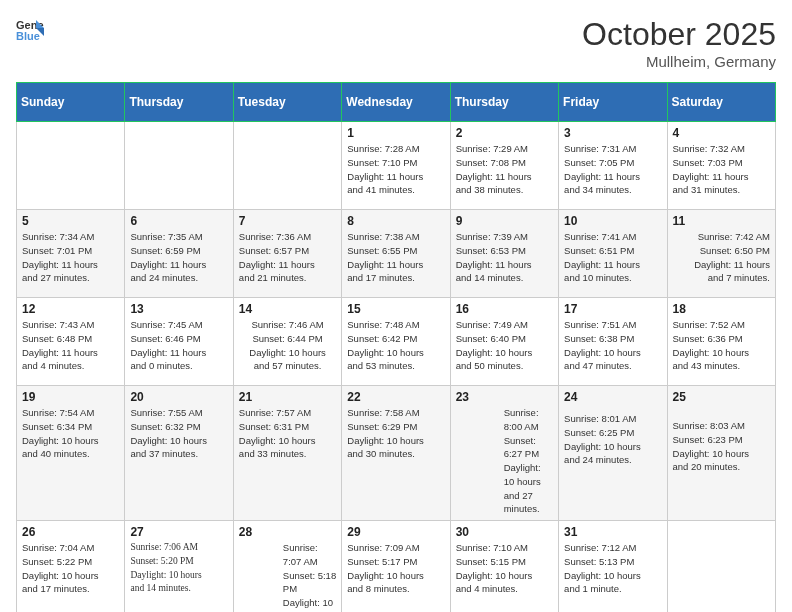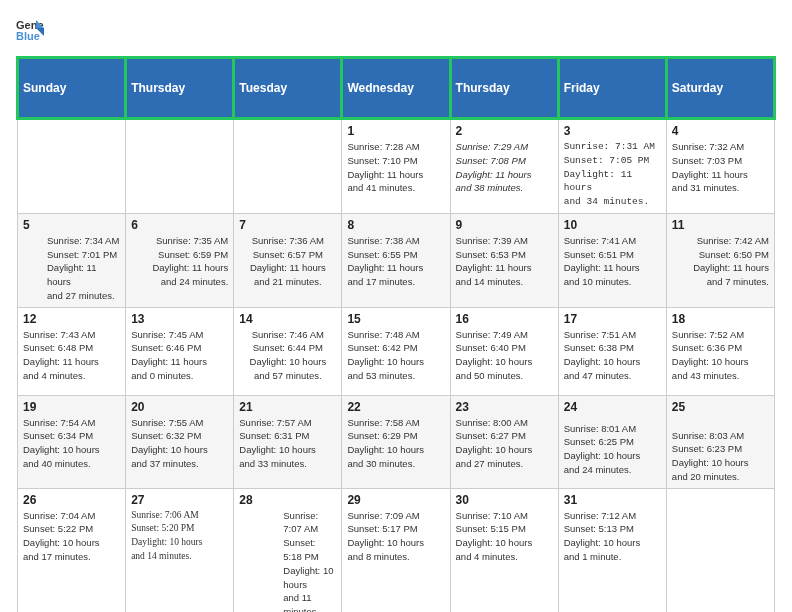--- a/index.html
+++ b/index.html
@@ -40,23 +40,23 @@
     table {
       width: 100%;
       border-collapse: collapse;
       table-layout: fixed;
     }
     th {
       background-color: #2e6db4;
       color: #fff;
       font-size: 12px;
       font-weight: bold;
-      padding: 22px 4px;
+      padding: 12px 4px;
       text-align: left;
-      border: 3px solid #22c55e;
+      border: 1px solid #22c55e;
     }
     td {
       border: 1px solid #ccc;
       vertical-align: top;
       padding: 4px 5px;
       font-size: 10px;
       color: #333;
       height: 88px;
       background: #fff;
     }
@@ -84,20 +84,22 @@
 <div class="header">
   <div class="logo">
     <svg class="logo-icon" viewBox="0 0 28 28">
       <text x="0" y="13" font-size="11" font-weight="bold" fill="#333">General</text>
       <text x="0" y="24" font-size="11" font-weight="bold" fill="#4a90d9">Blue</text>
       <polygon points="20,4 28,12 20,12" fill="#4a90d9"></polygon>
       <polygon points="20,12 28,12 28,20" fill="#2e6db4"></polygon>
     </svg>
   </div>
   <div class="title-block">
+    <div class="month-title">October 2025</div>
+    <div class="subtitle">Mullheim, Germany</div>
   </div>
 </div>
 
 <table>
   <thead>
     <tr>
       <th>Sunday</th>
       <th>Thursday</th>
       <th>Tuesday</th>
       <th>Wednesday</th>
@@ -113,58 +115,58 @@
         <td class="empty-cell"></td>
         <td>
           <div class="day-num">1</div>
           <div class="day-info" style="white-space: pre-line;">Sunrise: 7:28 AM
 Sunset: 7:10 PM
 Daylight: 11 hours
 and 41 minutes.</div>
         </td>
         <td>
           <div class="day-num">2</div>
-          <div class="day-info" style="white-space: pre-line; font-style: italic;">Sunrise: 7:29 AM
+          <div class="day-info" style="white-space: pre-line;">Sunrise: 7:29 AM
 Sunset: 7:08 PM
 Daylight: 11 hours
 and 38 minutes.</div>
         </td>
         <td>
           <div class="day-num">3</div>
-          <div class="day-info" style="white-space: pre-line; font-family: Liberation Mono, monospace;">Sunrise: 7:31 AM
+          <div class="day-info" style="white-space: pre-line;">Sunrise: 7:31 AM
 Sunset: 7:05 PM
 Daylight: 11 hours
 and 34 minutes.</div>
         </td>
         <td>
           <div class="day-num">4</div>
           <div class="day-info" style="white-space: pre-line;">Sunrise: 7:32 AM
 Sunset: 7:03 PM
 Daylight: 11 hours
 and 31 minutes.</div>
         </td>
       </tr>
       <tr>
         <td>
           <div class="day-num">5</div>
-          <div class="day-info" style="white-space: pre-line; margin-left: 24px;">Sunrise: 7:34 AM
+          <div class="day-info" style="white-space: pre-line;">Sunrise: 7:34 AM
 Sunset: 7:01 PM
 Daylight: 11 hours
 and 27 minutes.</div>
         </td>
         <td>
           <div class="day-num">6</div>
-          <div class="day-info" style="white-space: pre-line; text-align: right;">Sunrise: 7:35 AM
+          <div class="day-info" style="white-space: pre-line;">Sunrise: 7:35 AM
 Sunset: 6:59 PM
 Daylight: 11 hours
 and 24 minutes.</div>
         </td>
         <td>
           <div class="day-num">7</div>
-          <div class="day-info" style="white-space: pre-line; text-align: center;">Sunrise: 7:36 AM
+          <div class="day-info" style="white-space: pre-line;">Sunrise: 7:36 AM
 Sunset: 6:57 PM
 Daylight: 11 hours
 and 21 minutes.</div>
         </td>
         <td>
           <div class="day-num">8</div>
           <div class="day-info" style="white-space: pre-line;">Sunrise: 7:38 AM
 Sunset: 6:55 PM
 Daylight: 11 hours
 and 17 minutes.</div>
@@ -266,21 +268,21 @@
         </td>
         <td>
           <div class="day-num">22</div>
           <div class="day-info" style="white-space: pre-line;">Sunrise: 7:58 AM
 Sunset: 6:29 PM
 Daylight: 10 hours
 and 30 minutes.</div>
         </td>
         <td>
           <div class="day-num">23</div>
-          <div class="day-info" style="white-space: pre-line;">Sunrise: 8:00 AM
+          <div class="day-info" style="white-space: pre-line; margin-left: 48px;">Sunrise: 8:00 AM
 Sunset: 6:27 PM
 Daylight: 10 hours
 and 27 minutes.</div>
         </td>
         <td>
           <div class="day-num">24</div>
           <div class="day-info" style="white-space: pre-line; margin-top: 8px;">Sunrise: 8:01 AM
 Sunset: 6:25 PM
 Daylight: 10 hours
 and 24 minutes.</div>

